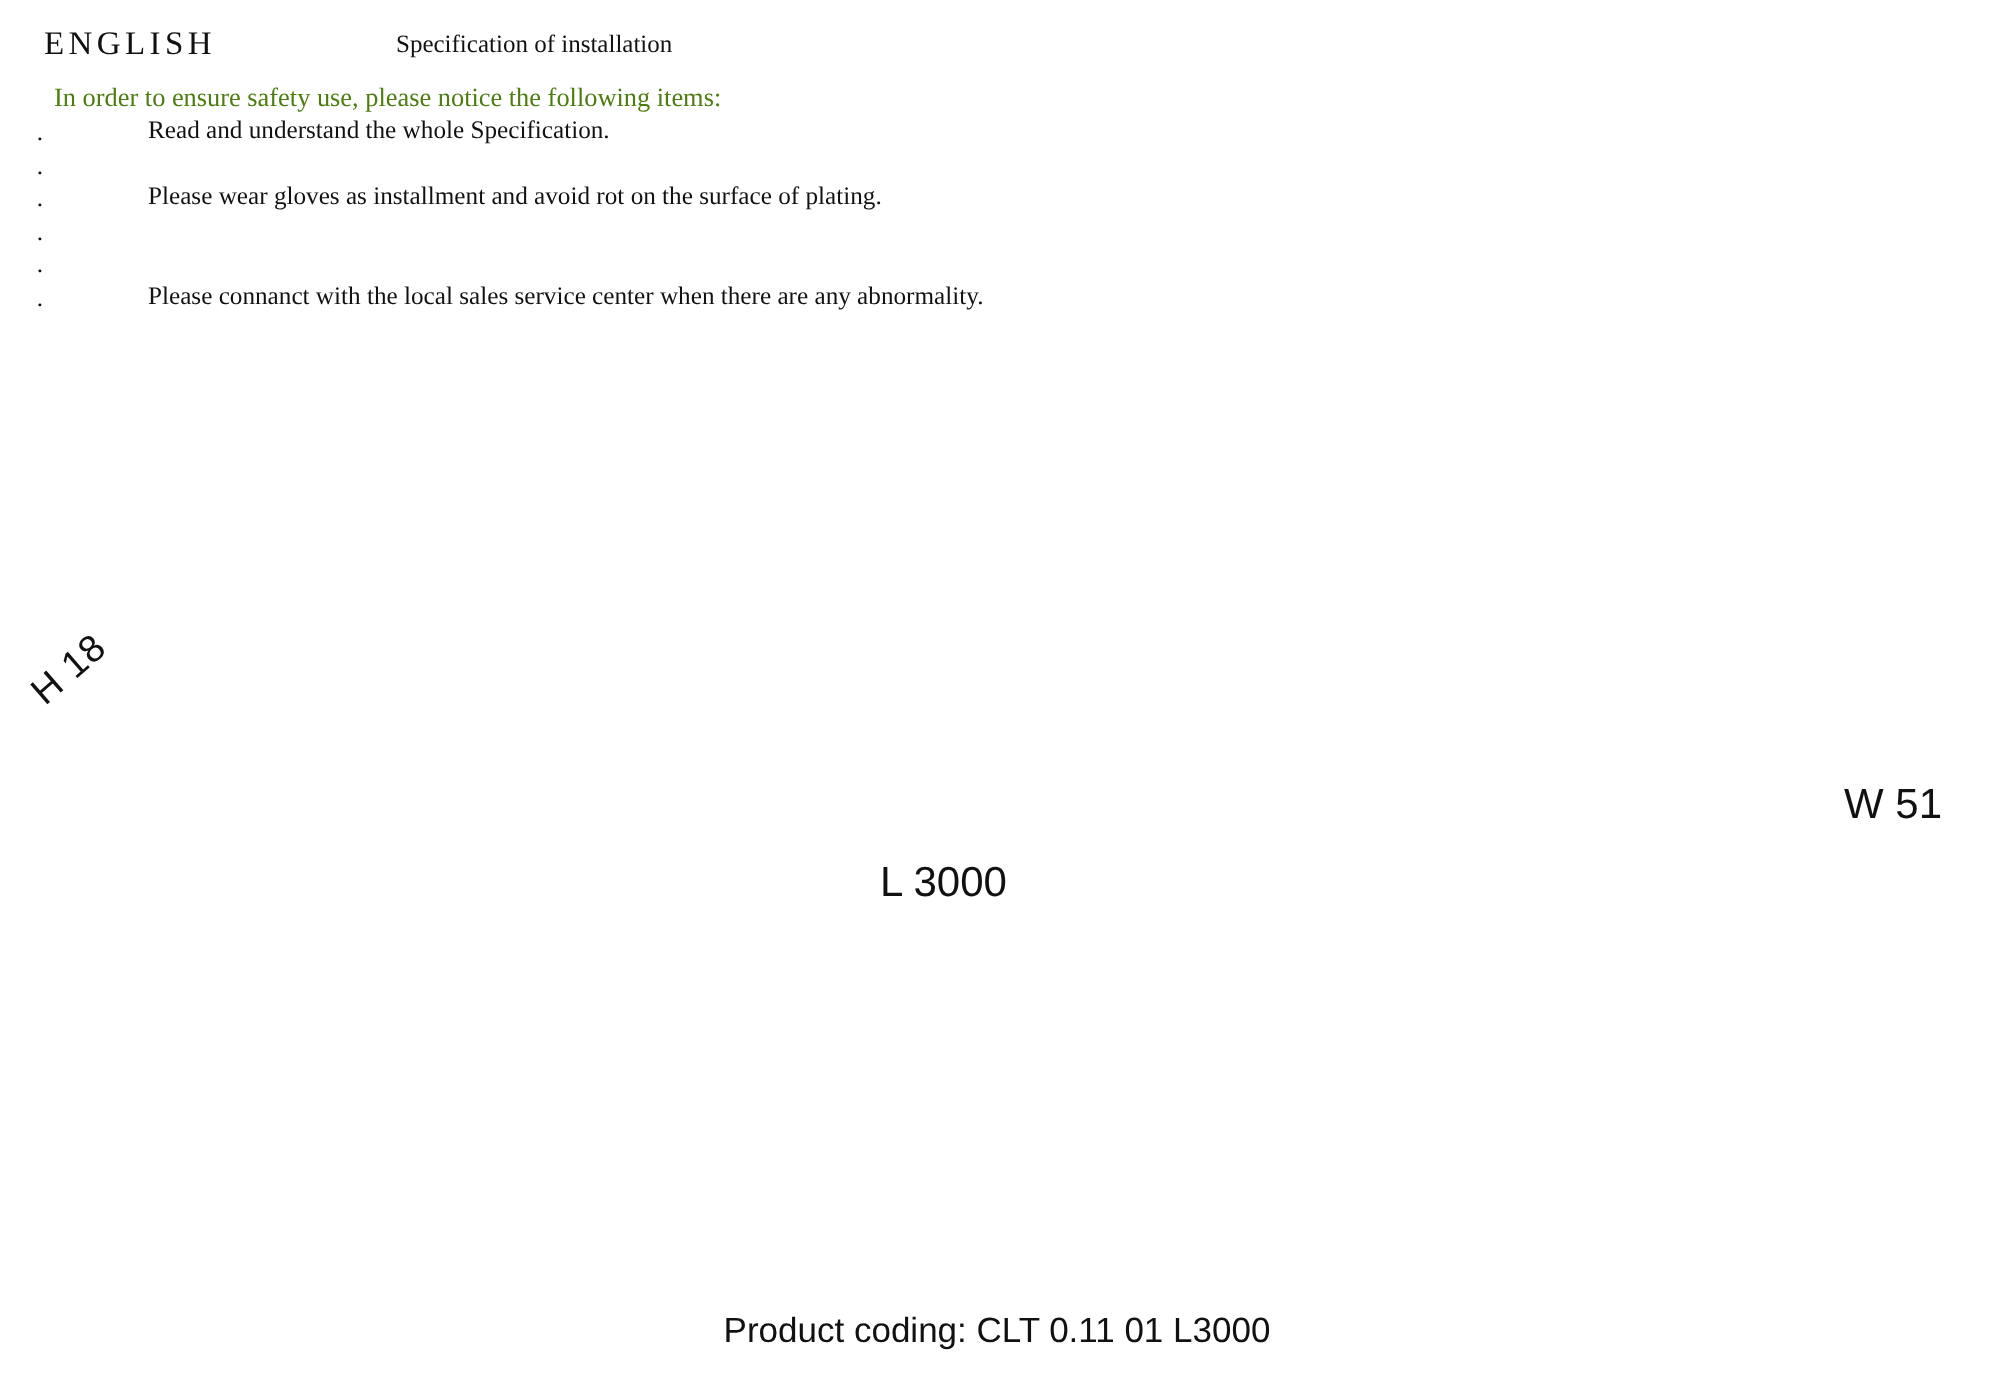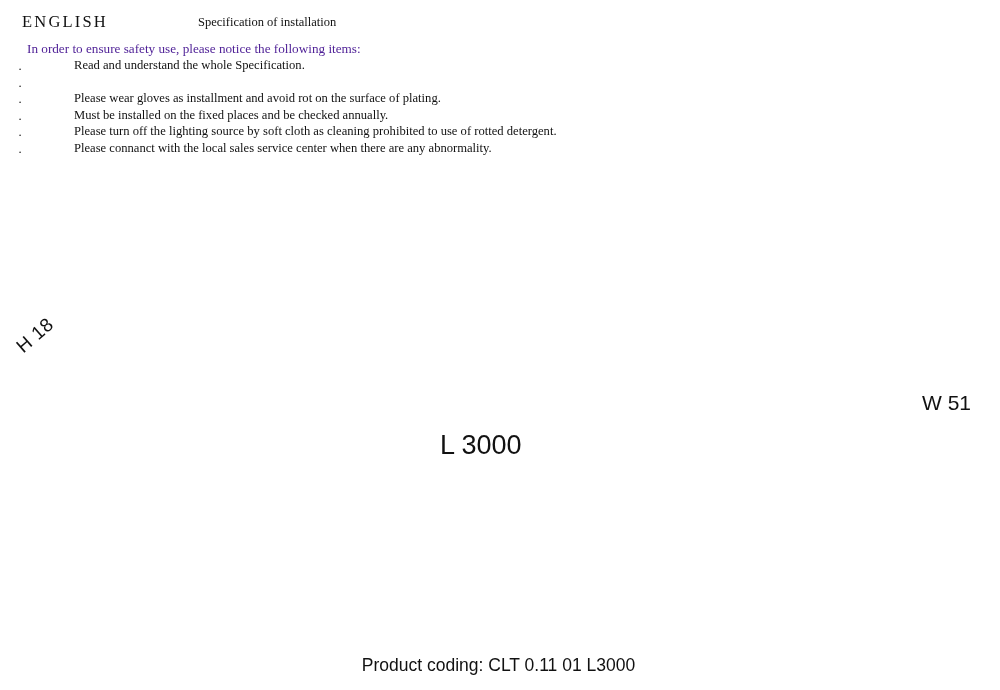--- a/index.html
+++ b/index.html
@@ -43,21 +43,21 @@
     color: #111;
     white-space: nowrap;
   }
 
   
   .intro {
     position: absolute;
     left: 27px;
     top: 41px;
     font-size: 13.2px;
-    color: #4c1d95;
+    color: #4d7c0f;
     white-space: nowrap;
   }
   .bullets {
     position: absolute;
     left: 16px;
     top: 58px;
     width: 820px;
   }
   .bullet-row {
     display: block;
@@ -111,21 +111,21 @@
     letter-spacing: 0.5px;
   }
   .dim-w {
     left: 922px;
     top: 391px;
     font-size: 21px;
   }
   .dim-l {
     left: 440px;
     top: 430px;
-    font-size: 27px;
+    font-size: 21px;
   }
 
   
   .footer-code {
     position: absolute;
     left: 0;
     top: 655px;
     width: 997px;
     text-align: center;
     font-family: "Liberation Sans", sans-serif;
@@ -150,25 +150,23 @@
   </div>
   <div class="bullet-row">
     <span class="bullet-dot">.</span>
   </div>
   <div class="bullet-row">
     <span class="bullet-dot">.</span>
     <span class="bullet-text">Please wear gloves as installment and avoid rot on the surface of plating.</span>
   </div>
   <div class="bullet-row">
     <span class="bullet-dot">.</span>
-    <span class="bullet-text">Must be installed on the fixed places and be checked annually.</span>
-  </div>
-  <div class="bullet-row">
-    <span class="bullet-dot">.</span>
-    <span class="bullet-text">Please turn off the lighting source by soft cloth as cleaning prohibited to use of rotted detergent.</span>
+  </div>
+  <div class="bullet-row">
+    <span class="bullet-dot">.</span>
   </div>
   <div class="bullet-row">
     <span class="bullet-dot">.</span>
     <span class="bullet-text">Please connanct with the local sales service center when there are any abnormality.</span>
   </div>
 </div>
 
 <div class="drawing">
   <svg width="1000" height="150" viewBox="0 0 1000 150" xmlns="http://www.w3.org/2000/svg">
     <g stroke="#111111" fill="none" stroke-width="1.1" shape-rendering="geometricPrecision">

